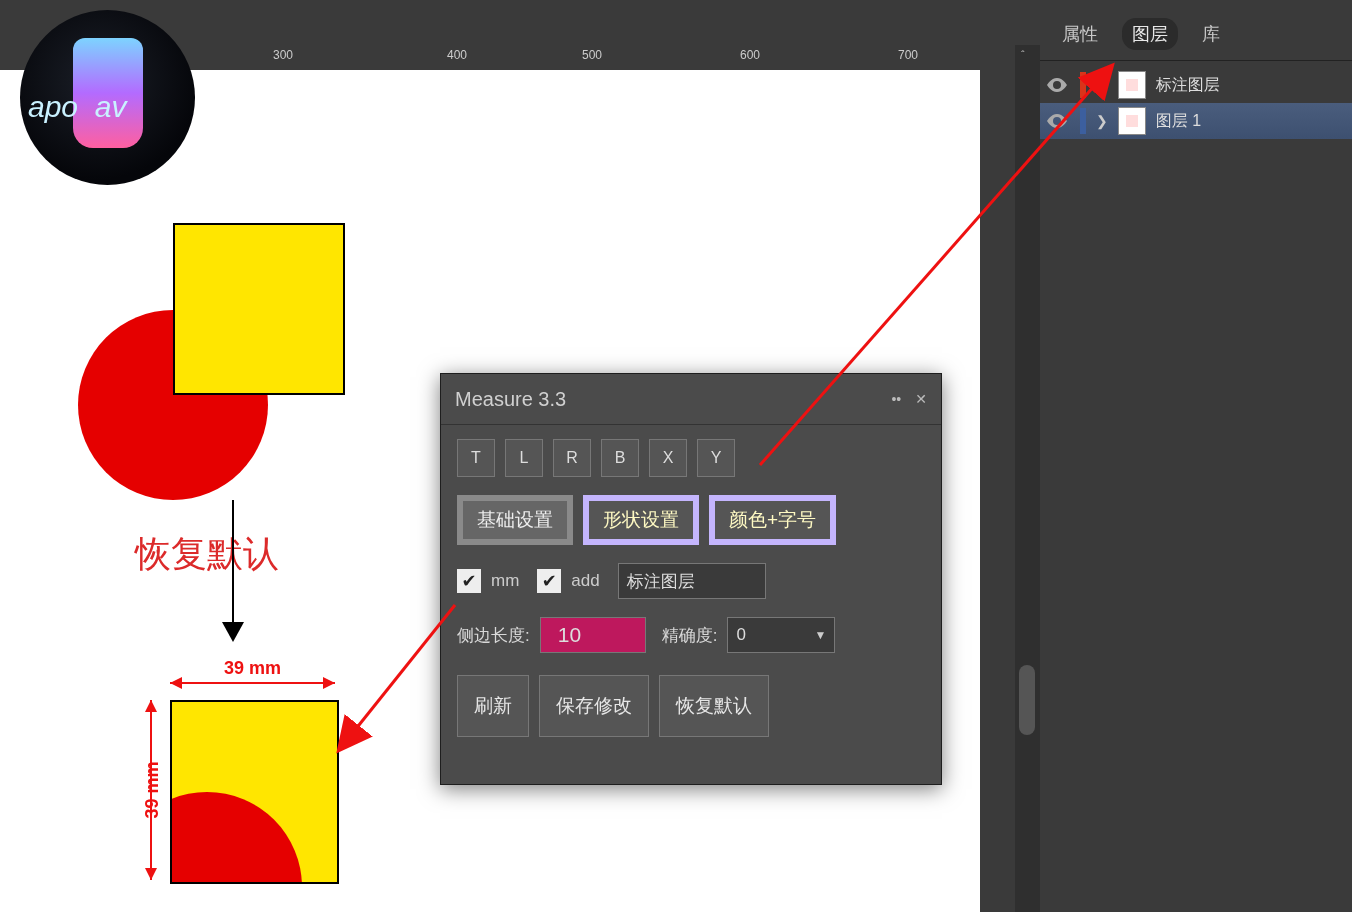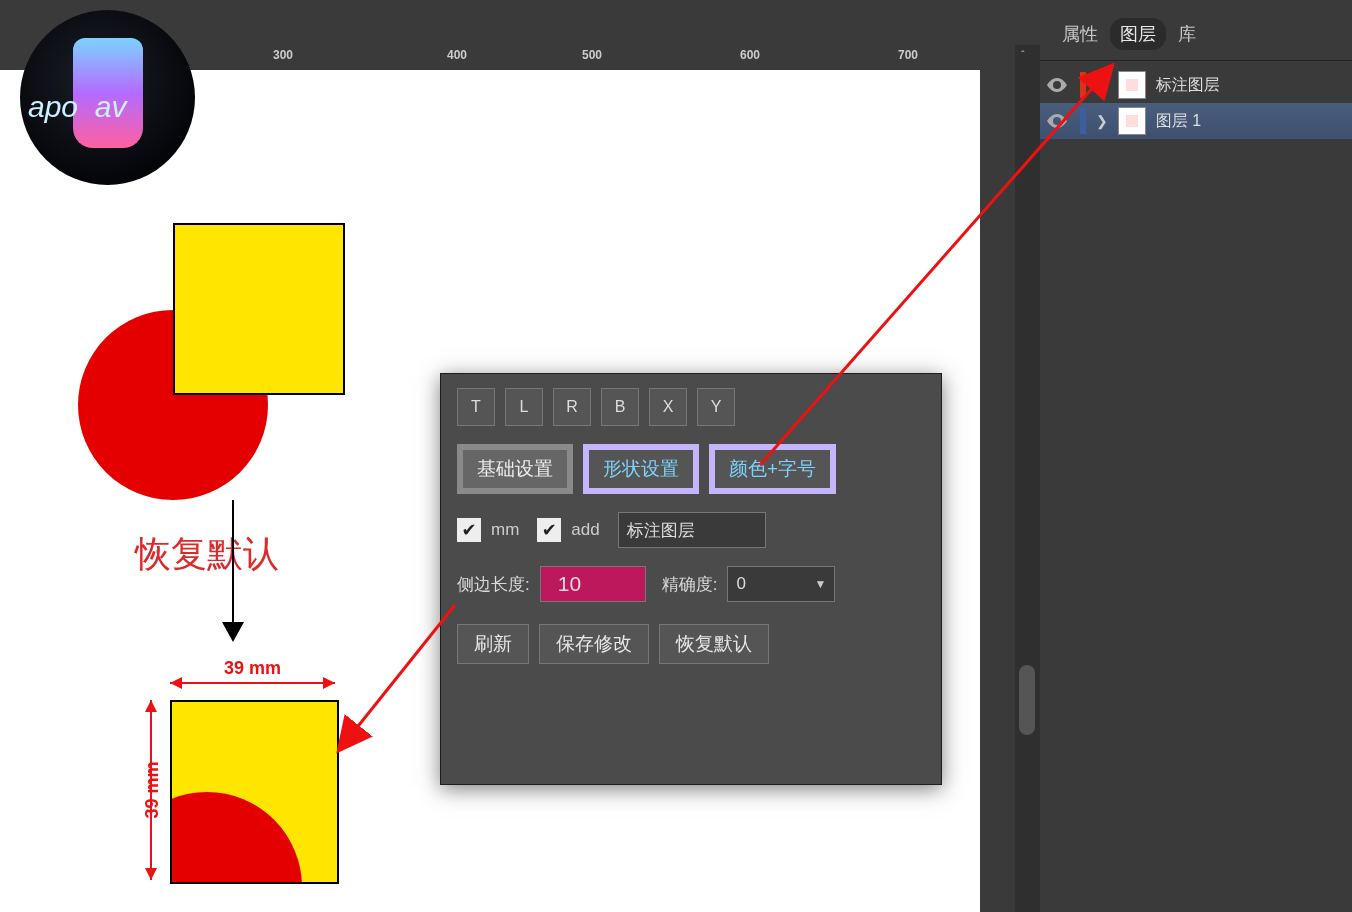--- a/index.html
+++ b/index.html
@@ -1,23 +1,23 @@
 <!DOCTYPE html>
 <html><head>
 <meta charset="utf-8">
 <style>
   html,body{margin:0;padding:0;width:1352px;height:912px;background:#3a3a3a;font-family:"Microsoft YaHei",Arial,sans-serif;overflow:hidden;}
-  .ruler-h{position:absolute;left:0;top:45px;width:1020px;height:22px;background:#3a3a3a;color:#ccc;font-size:12px;font-weight:bold;}
+  .ruler-h{position:absolute;left:0;top:45px;width:1020px;height:22px;background:#3a3a3a;color:#ccc;font-size:12px;}
   .ruler-h .tick{position:absolute;top:3px;transform:translateX(-50%);}
   .canvas{position:absolute;left:0;top:70px;width:980px;height:842px;background:#fff;}
   .scroll-gutter{position:absolute;left:1015px;top:45px;width:25px;height:867px;background:#2f2f2f;}
   .scroll-gutter .up{position:absolute;top:4px;left:6px;color:#bbb;font-size:11px;}
   .scroll-gutter .thumb{position:absolute;left:4px;top:620px;width:16px;height:70px;background:#555;border-radius:8px;}
   .right-panel{position:absolute;left:1040px;top:0;width:312px;height:912px;background:#3a3a3a;}
-  .tabs{display:flex;gap:2px;padding:18px 12px 10px 12px;border-bottom:1px solid #222;font-family:Liberation Serif, serif;}
+  .tabs{display:flex;gap:14px;padding:18px 12px 10px 12px;border-bottom:1px solid #222;font-family:Liberation Serif, serif;}
   .tab{color:#c8c8c8;font-size:18px;padding:4px 10px;cursor:pointer;}
   .tab.active{background:#2b2b2b;border-radius:14px;color:#e8e8e8;}
   .layers{padding:6px 0;}
   .layer-row{display:flex;align-items:center;height:36px;padding:0 6px;color:#ddd;font-size:16px;}
   .layer-row.selected{background:#4a5568;background:linear-gradient(#4a5d7d,#3d5070);}
   .eye{width:22px;height:22px;margin-right:12px;color:#aaa;display:flex;align-items:center;justify-content:center;}
   .band{width:6px;height:26px;background:#d9341a;margin-right:10px;}
   .band.blue{background:#3c5f9f;}
   .chev{color:#ccc;margin-right:10px;font-size:14px;}
   .thumb-sq{width:26px;height:26px;background:#fff;border:1px solid #888;margin-right:10px;display:flex;align-items:center;justify-content:center;}
@@ -45,28 +45,28 @@
   .sq2{position:absolute;left:170px;top:700px;width:165px;height:180px;background:#ffe600;border:2px solid #000;overflow:hidden;}
   .sq2 .cir{position:absolute;left:-60px;top:90px;width:190px;height:190px;background:#e50000;border-radius:50%;}
   .measure{position:absolute;left:440px;top:373px;width:500px;height:410px;background:#4b4b4b;border:1px solid #1e1e1e;z-index:40;box-shadow:0 4px 20px rgba(0,0,0,.5);}
   .measure .titlebar{height:50px;display:flex;align-items:center;justify-content:space-between;padding:0 14px;color:#d0d0d0;font-size:20px;border-bottom:1px solid #333;}
   .measure .winbtns{display:flex;gap:14px;color:#bbb;font-size:14px;}
   .measure .body{padding:14px 16px;color:#d8d8d8;font-size:17px;}
   .row{display:flex;align-items:center;gap:10px;margin-bottom:18px;flex-wrap:wrap;}
   .sqbtn{width:36px;height:36px;background:#555;border:1px solid #777;display:flex;align-items:center;justify-content:center;color:#ddd;font-size:16px;cursor:pointer;}
   .tabbtn{height:38px;padding:0 14px;background:#555;border:6px solid #c4b5fd;display:flex;align-items:center;color:#ccc;font-size:19px;cursor:pointer;}
   .tabbtn.on{background:#666;color:#eee;border-color:#8a8a8a;}
-  .tabbtn.dim{color:#7dd3fc;}
+  .tabbtn.dim{color:#fef9c3;}
   .chk{width:24px;height:24px;background:#eee;display:flex;align-items:center;justify-content:center;color:#222;font-size:18px;}
   .chklabel{color:#ccc;font-size:17px;margin-right:8px;}
   .txtfield{height:30px;background:#3a3a3a;border:1px solid #777;padding:2px 8px;color:#ddd;font-size:17px;display:flex;align-items:center;}
   .numfield{width:70px;height:30px;background:#be185d;border:1px solid #777;padding:2px 17px;color:#ddd;font-size:21px;display:flex;align-items:center;}
   .dd{width:90px;height:30px;background:#3a3a3a;border:1px solid #777;padding:2px 8px;color:#ddd;font-size:17px;display:flex;align-items:center;justify-content:space-between;}
   .dd .ar{font-size:12px;color:#ccc;}
-  .btn{height:38px;padding:0 16px;background:#555;border:1px solid #777;display:flex;align-items:center;color:#e6e6e6;font-size:19px;cursor:pointer;}
+  .btn{height:38px;padding:11px 16px;background:#555;border:1px solid #777;display:flex;align-items:center;color:#e6e6e6;font-size:19px;cursor:pointer;}
   svg.anno{position:absolute;left:0;top:0;width:1352px;height:912px;pointer-events:none;z-index:60;}
 </style>
 </head>
 <body>
 
 <div class="ruler-h">
   <span class="tick" style="left:283px">300</span>
   <span class="tick" style="left:457px">400</span>
   <span class="tick" style="left:592px">500</span>
   <span class="tick" style="left:750px">600</span>
@@ -133,20 +133,27 @@
 </div>
 <div class="dim-v">
   <div class="txt">39 mm</div>
   <div class="bar"></div>
 </div>
 <div class="sq2">
   <div class="cir"></div>
 </div>
 
 <div class="measure">
+  <div class="titlebar">
+    <span>Measure 3.3</span>
+    <div class="winbtns">
+      <span>••</span>
+      <span>✕</span>
+    </div>
+  </div>
   <div class="body">
     <div class="row">
       <div class="sqbtn">T</div>
       <div class="sqbtn">L</div>
       <div class="sqbtn">R</div>
       <div class="sqbtn">B</div>
       <div class="sqbtn">X</div>
       <div class="sqbtn">Y</div>
     </div>
     <div class="row">

